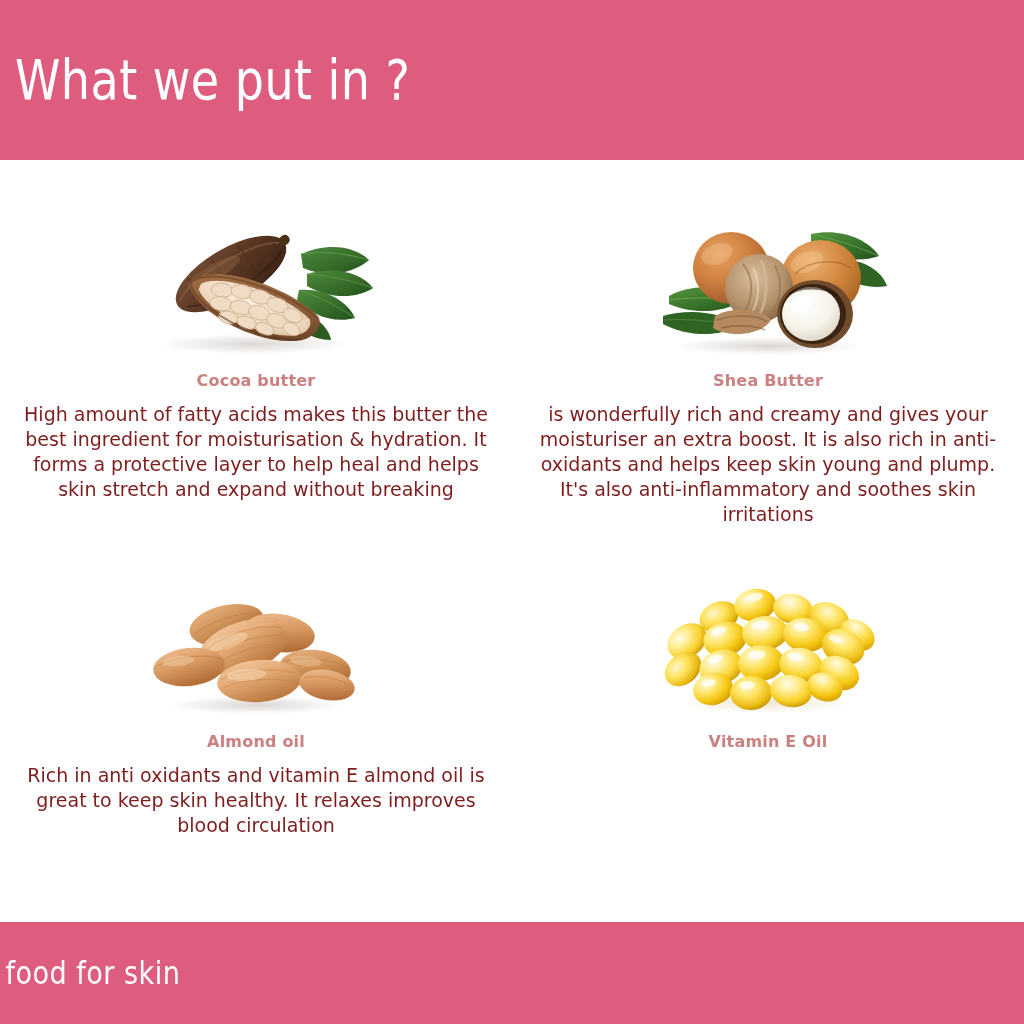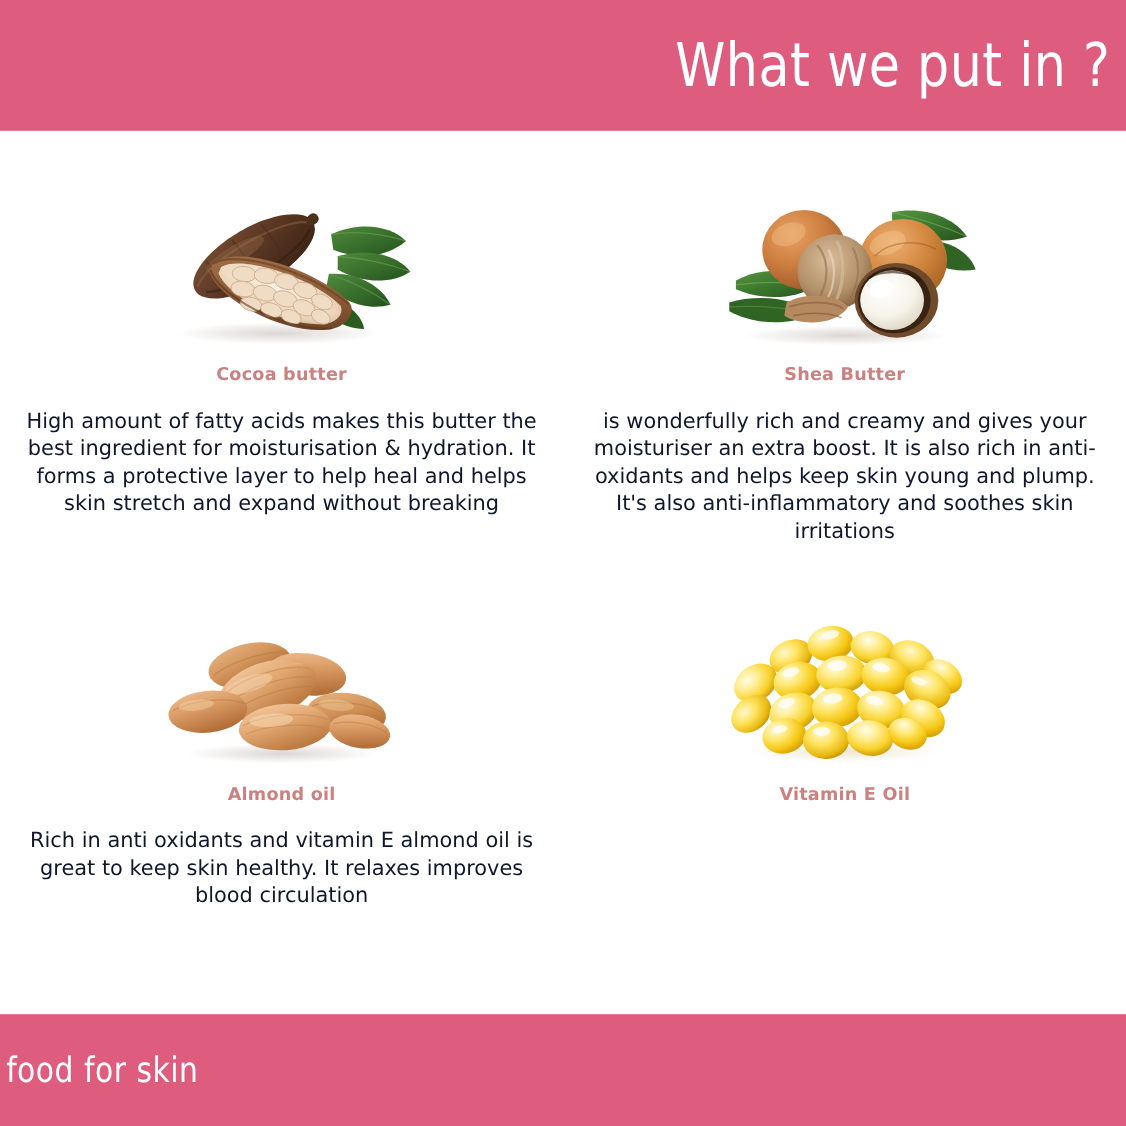--- a/index.html
+++ b/index.html
@@ -11,23 +11,23 @@
   }
   .page {
     position:relative;
     width:1024px; height:1024px;
     background:#ffffff;
     display:flex; flex-direction:column;
   }
 
   
   .header {
-    height:119px;
+    height:160px;
     background:#de5d7f;
-    display:flex; align-items:center; justify-content:flex-end;
+    display:flex; align-items:center; justify-content:flex-start;
     flex:0 0 auto;
   }
   .header-title {
     color:#ffffff;
     font-family:"DejaVu Sans Condensed","Liberation Sans", sans-serif;
     font-size:55px;
     font-weight:300;
     letter-spacing:0.5px;
     line-height:1;
     transform:scaleX(0.93);
@@ -63,22 +63,22 @@
     margin-top:16px;
     color:#cb8180;
     font-family:"DejaVu Sans","Liberation Sans", sans-serif;
     font-size:16px;
     font-weight:bold;
     text-align:center;
     line-height:1.1;
     letter-spacing:0.2px;
   }
   .card-body {
-    margin-top:22px;
-    color:#0f172a;
+    margin-top:12px;
+    color:#7f1d1d;
     font-family:"DejaVu Sans","Liberation Sans", sans-serif;
     font-size:19px;
     font-weight:400;
     line-height:1.32;
     text-align:center;
     max-width:505px;
   }
   .card-left .card-body  { max-width:510px; }
   .card-right .card-body { max-width:470px; }
 

